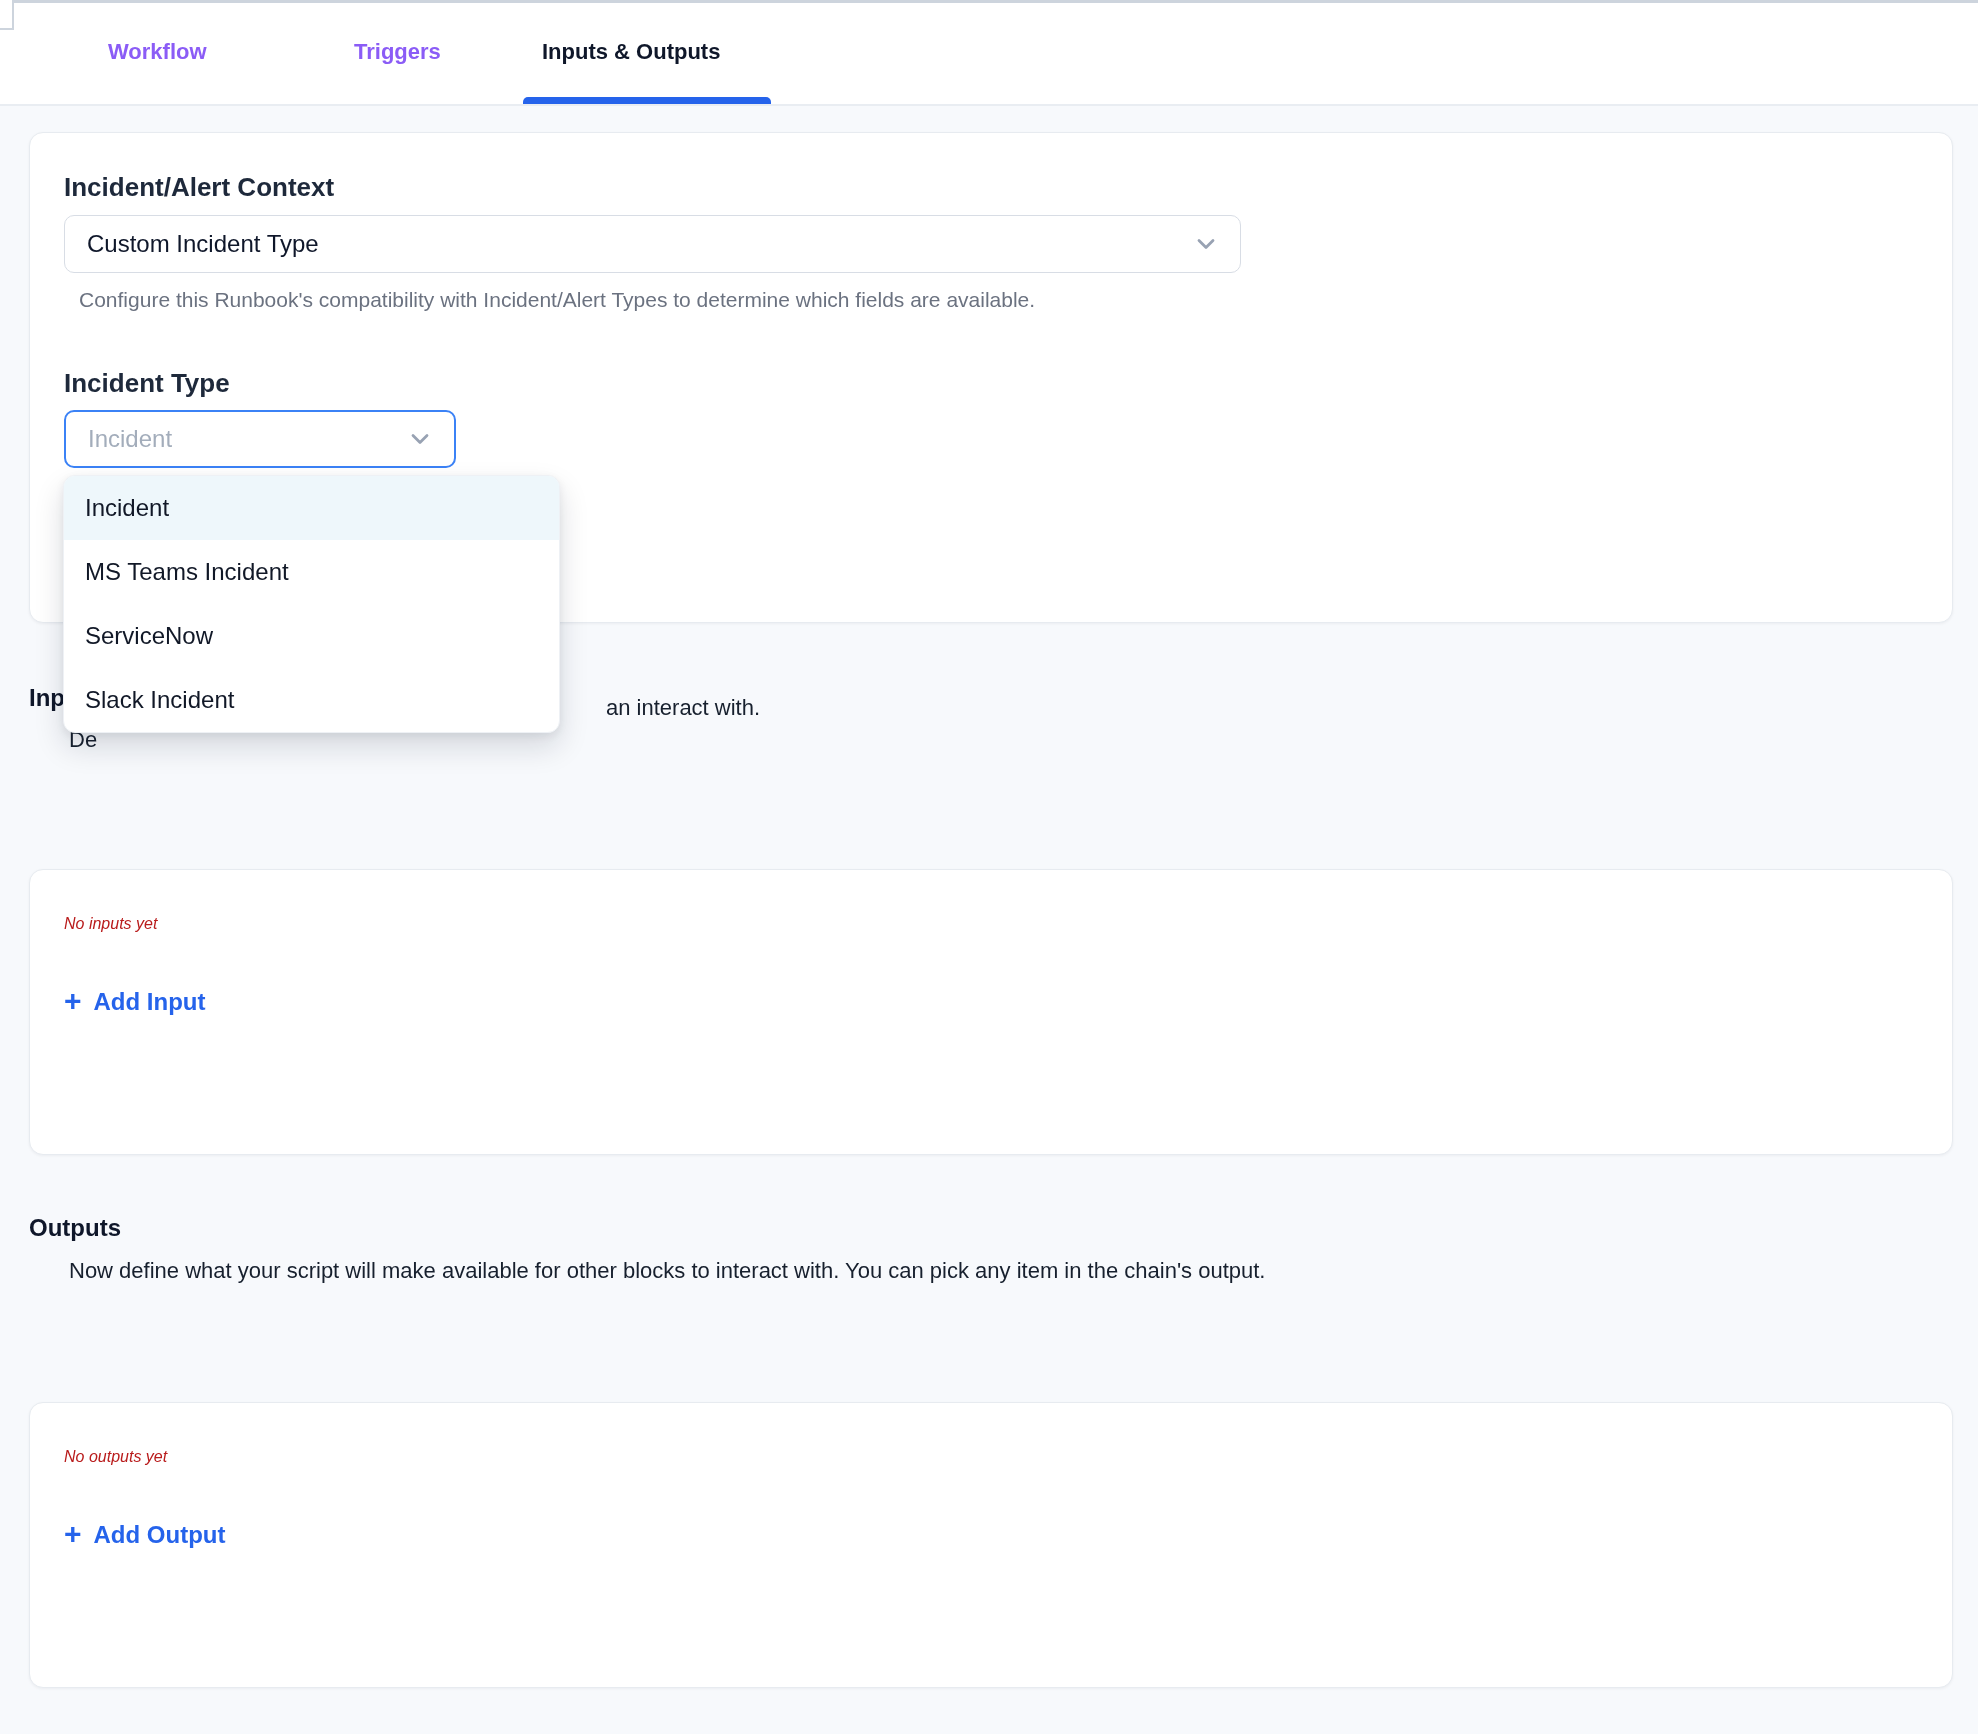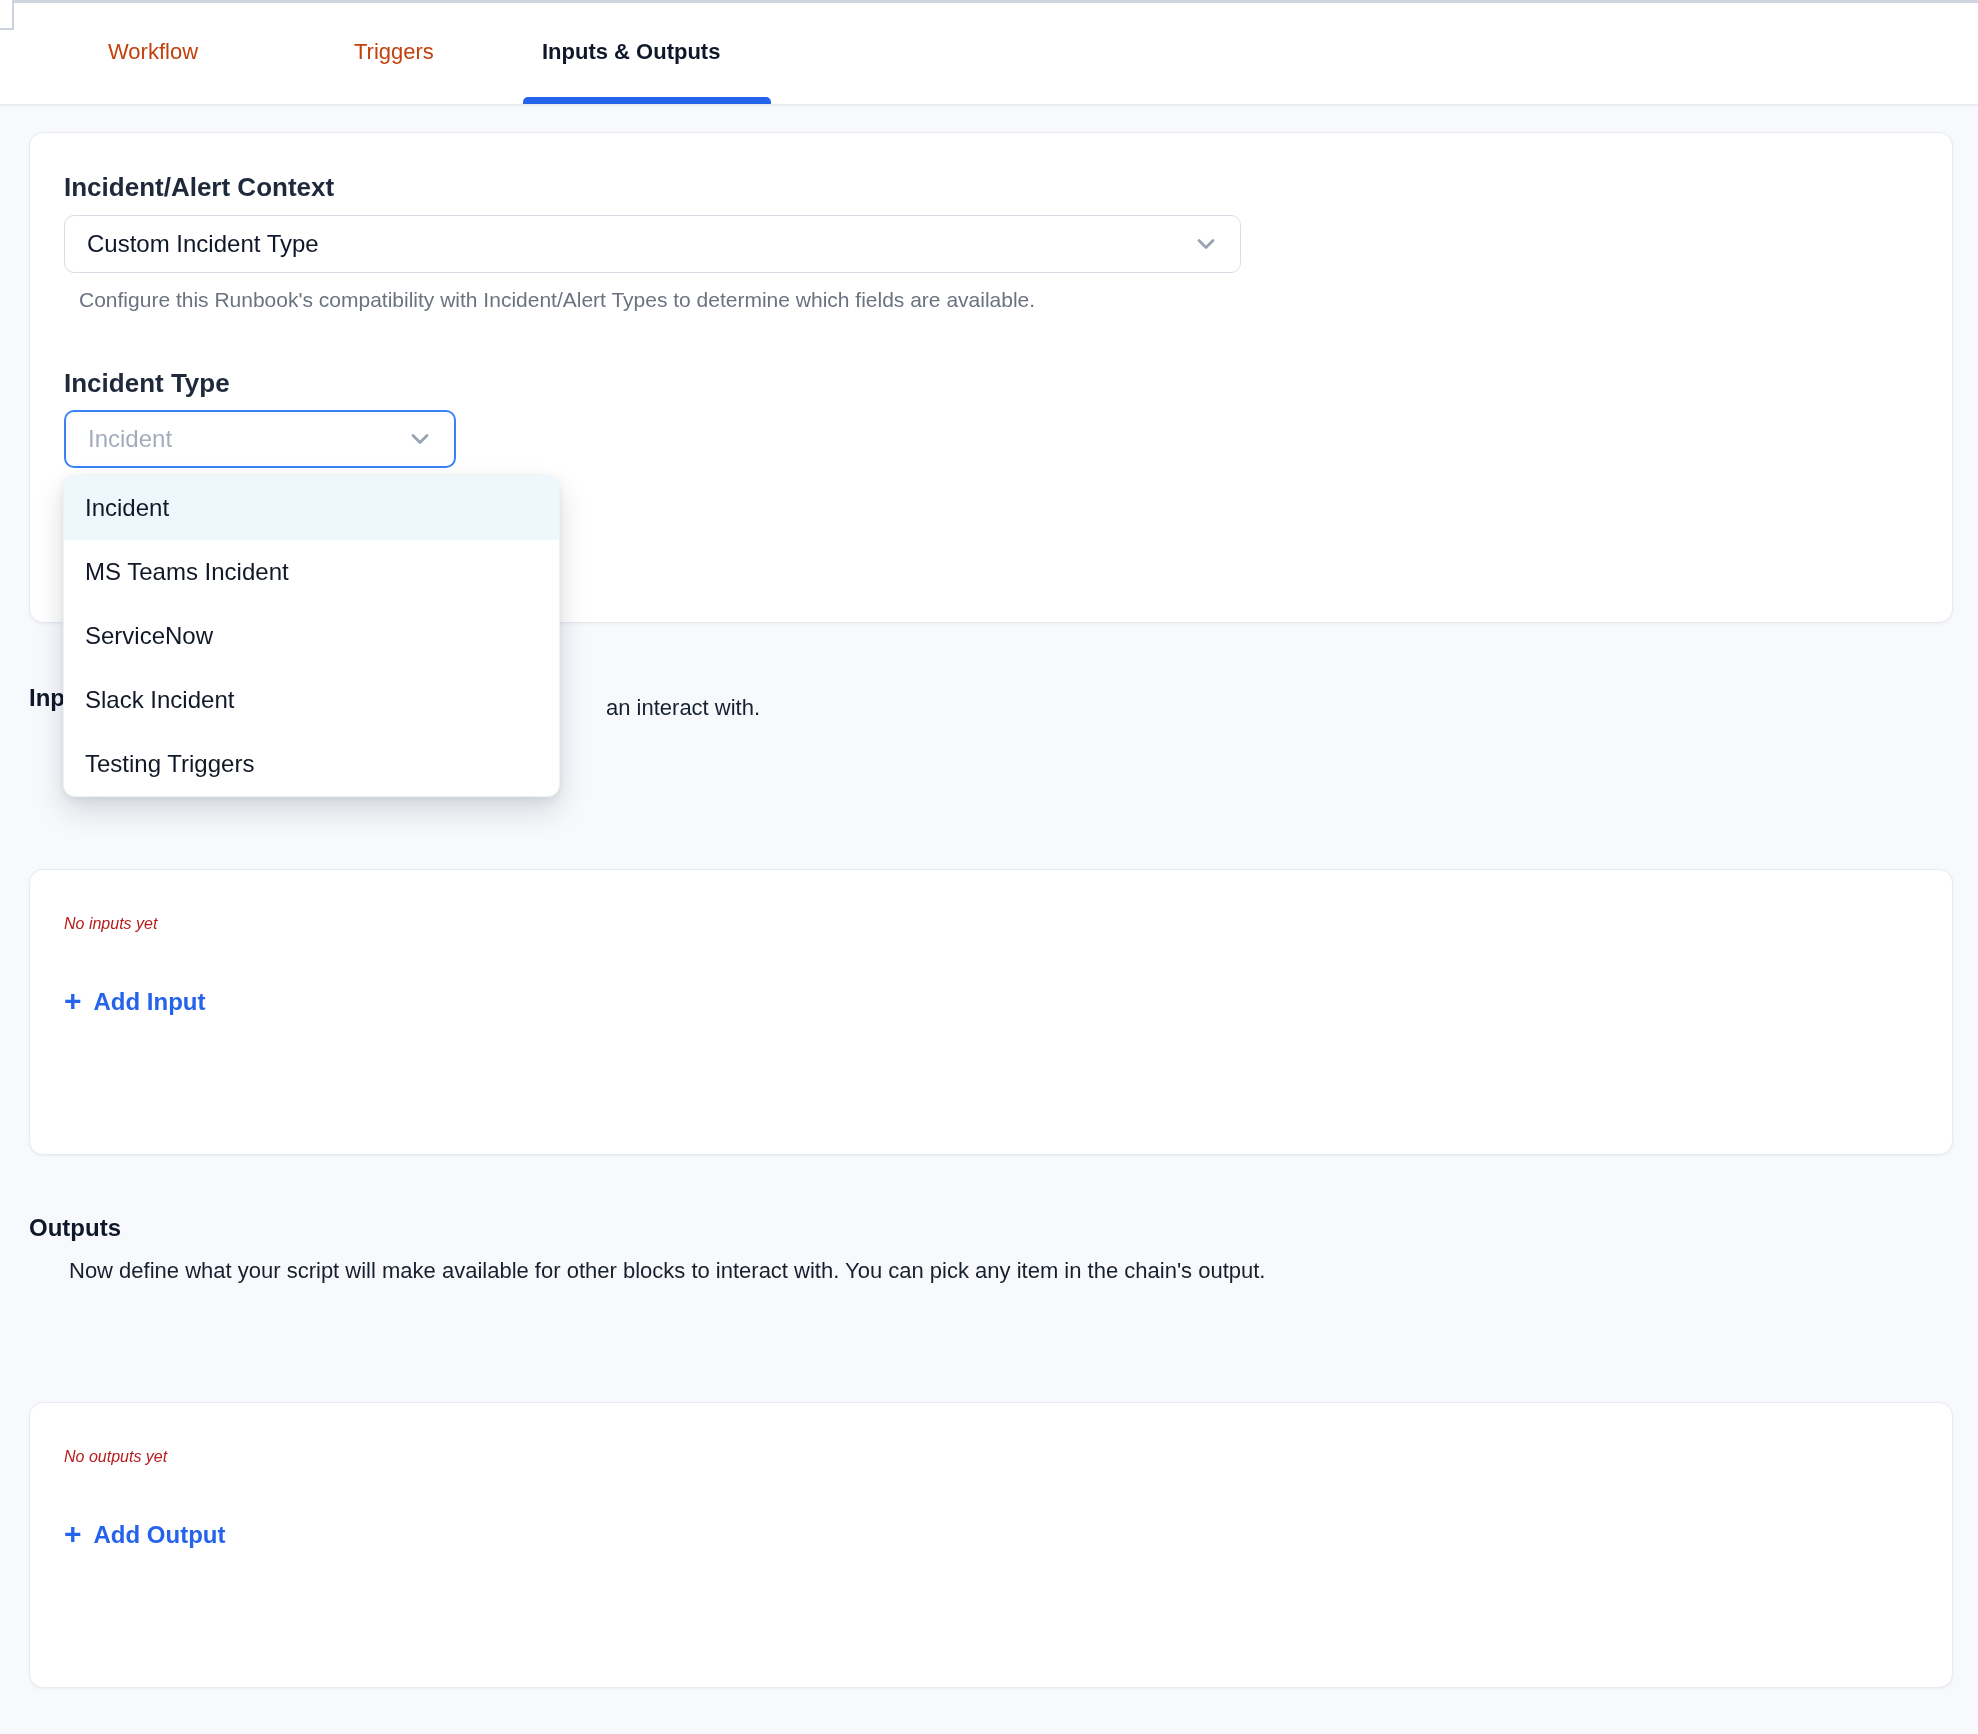--- a/index.html
+++ b/index.html
@@ -13,21 +13,21 @@
 
   
   .top-edge-line { position: absolute; left: 14px; top: 0; right: 0; height: 3px; background: #cdd4dd; z-index: 40; }
   .top-left-notch { position: absolute; left: 0; top: 0; width: 14px; height: 30px; background: #ffffff;
     border-right: 2px solid #cdd4dd; border-bottom: 2px solid #cdd4dd; z-index: 41; }
 
   
   .topbar { position: absolute; left: 0; top: 0; width: 100%; height: 106px; background: #ffffff;
     border-bottom: 2px solid #e9edf2; z-index: 5; }
   .tab { position: absolute; top: 50%; transform: translateY(-50%); font-size: 22px; cursor: pointer; }
-  .tab.inactive { color: #c2410c; font-weight: 400; }
+  .tab.inactive { color: #8b5cf6; font-weight: 700; }
   .tab.active { color: #0f172a; font-weight: 700; }
   .tab-workflow { left: 108px; }
   .tab-triggers { left: 354px; }
   .tab-io { left: 542px; }
   .tab-underline { position: absolute; left: 523px; bottom: 0; width: 248px; height: 7px;
     background: #2563eb; border-radius: 5px 5px 0 0; }
 
   
   .card { position: absolute; left: 29px; width: 1924px; background: #ffffff;
     border: 1px solid #e7ebf0; border-radius: 14px; box-shadow: 0 1px 3px rgba(16,24,40,0.05); }
@@ -108,21 +108,20 @@
 
 <div class="section-heading" style="top:684px">Inputs</div>
 <div class="section-desc" style="left:29px; top:727px">De</div>
 <div class="section-desc" style="left:566px; top:695px">an interact with.</div>
 
 <div class="menu">
   <div class="menu-item highlighted">Incident</div>
   <div class="menu-item">MS Teams Incident</div>
   <div class="menu-item">ServiceNow</div>
   <div class="menu-item">Slack Incident</div>
-  <div class="menu-item">Testing Triggers</div>
 </div>
 
 <div class="card card-inputs">
   <div class="empty-text" style="top:45px">No inputs yet</div>
   <button class="add-btn" style="top:117px">
     <span class="plus">+</span>
     <span class="lbl">Add Input</span>
   </button>
 </div>
 

